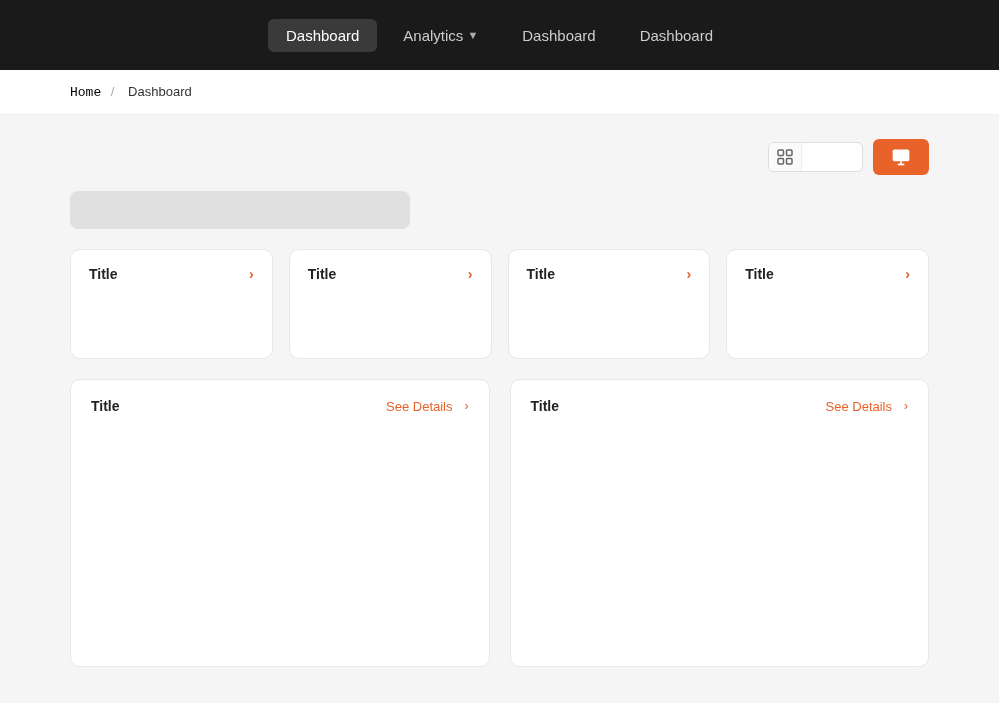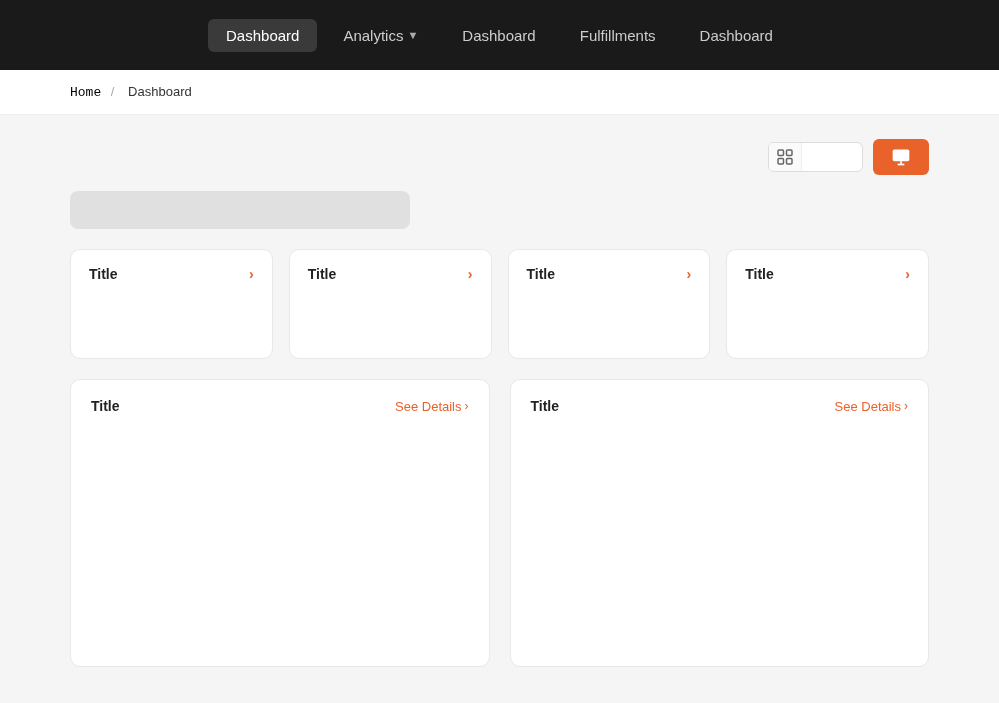--- a/index.html
+++ b/index.html
@@ -166,43 +166,40 @@
       font-weight: 700;
       color: #222;
     }
     .panel-link {
       color: #e8622a;
       font-size: 13px;
       font-weight: 500;
       cursor: pointer;
       display: flex;
       align-items: center;
-      gap: 3px;
+      gap: 12px;
     }
     .panel-link .chevron { font-size: 12px; }
     .panel-body {
       min-height: 220px;
     }
   </style>
 </head>
 <body>
 
 <nav class="navbar">
   <div class="nav-item active">
     <span>Dashboard</span>
   </div>
   <div class="nav-item">
     <span>Analytics</span>
     <span class="nav-chevron">▼</span>
   </div>
   <div class="nav-item">
     <span>Dashboard</span>
-  </div>
-  <div class="nav-item">
-    <span>Fulfillments</span>
   </div>
   <div class="nav-item">
     <span>Dashboard</span>
   </div>
 </nav>
 
 <div class="breadcrumb">
   <a href="#">Home</a>
   <span class="sep">/</span>
   <span>Dashboard</span>

